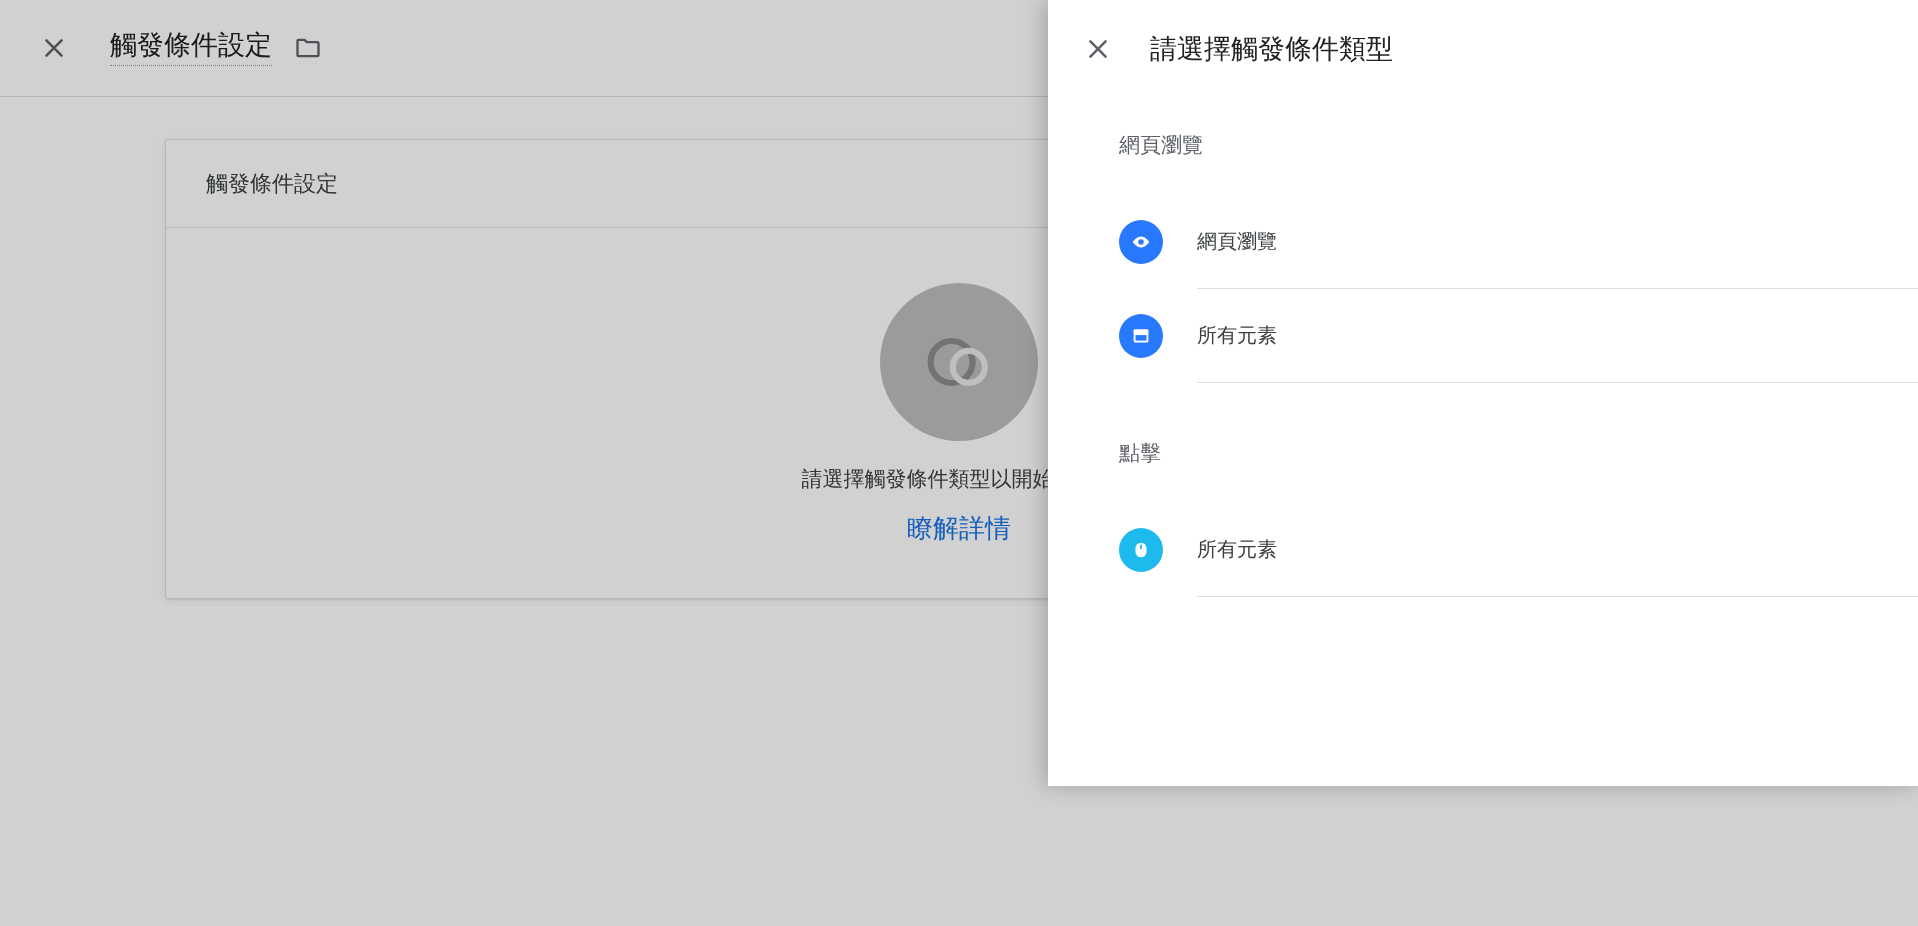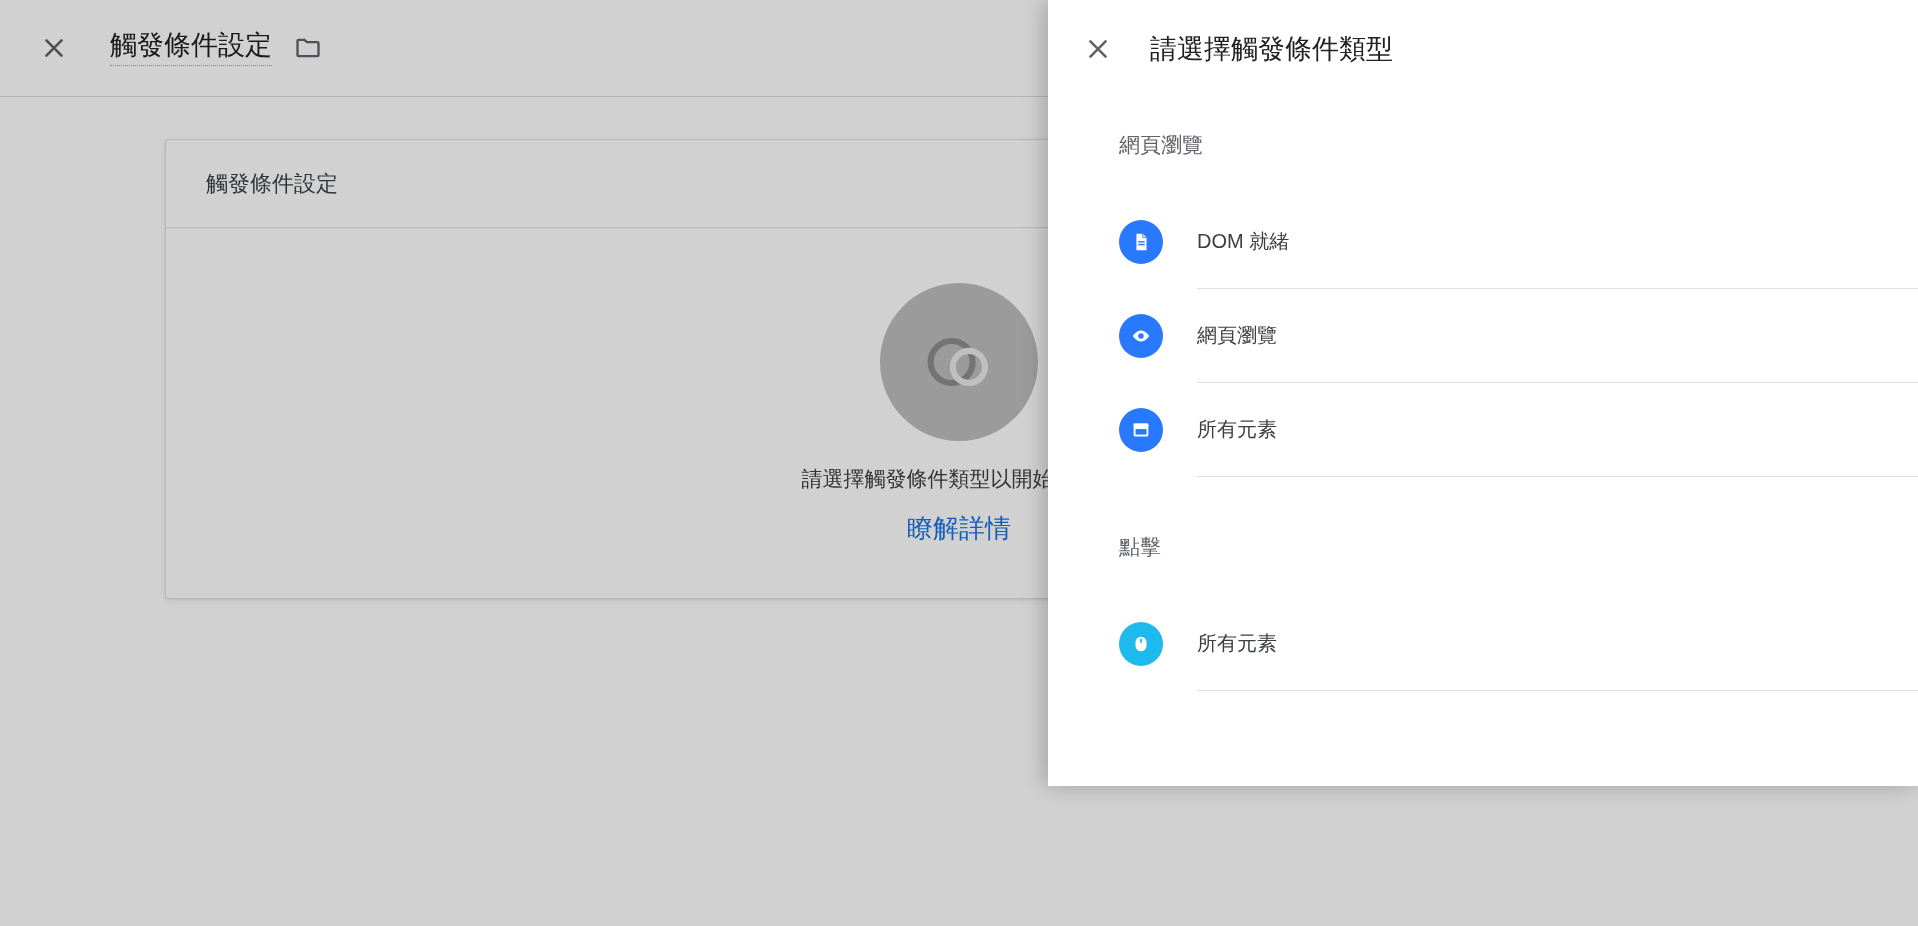--- a/index.html
+++ b/index.html
@@ -139,33 +139,20 @@
         <path d="M5 5 L19 19 M19 5 L5 19" stroke="#5f6368" stroke-width="2.4" stroke-linecap="round"></path>
       </svg>
     </div>
     <span class="panel-title">請選擇觸發條件類型</span>
   </div>
 
   <div class="panel-body">
 
     <div class="group-label">網頁瀏覽</div>
 
-    <div class="type-row">
-      <div class="type-icon ic-blue">
-        <svg viewBox="0 0 24 24">
-            <path d="M7 3h7l4 4v14a0 0 0 0 1 0 0H7a0 0 0 0 1 0 0V3z" fill="#fff"></path>
-            <path d="M14 3v4h4" fill="none" stroke="#2979ff" stroke-width="1"></path>
-            <rect x="9" y="11" width="7" height="1.6" fill="#2979ff"></rect>
-            <rect x="9" y="14" width="7" height="1.6" fill="#2979ff"></rect>
-          </svg>
-      </div>
-      <div class="row-right">
-          <span class="type-label">DOM 就緒</span>
-        </div>
-    </div>
 
     <div class="type-row">
       <div class="type-icon ic-blue">
         <svg viewBox="0 0 24 24">
             <path d="M12 6c-5 0-9 6-9 6s4 6 9 6 9-6 9-6-4-6-9-6z" fill="#fff"></path>
             <circle cx="12" cy="12" r="3" fill="#2979ff"></circle>
           </svg>
       </div>
       <div class="row-right">
           <span class="type-label">網頁瀏覽</span>

